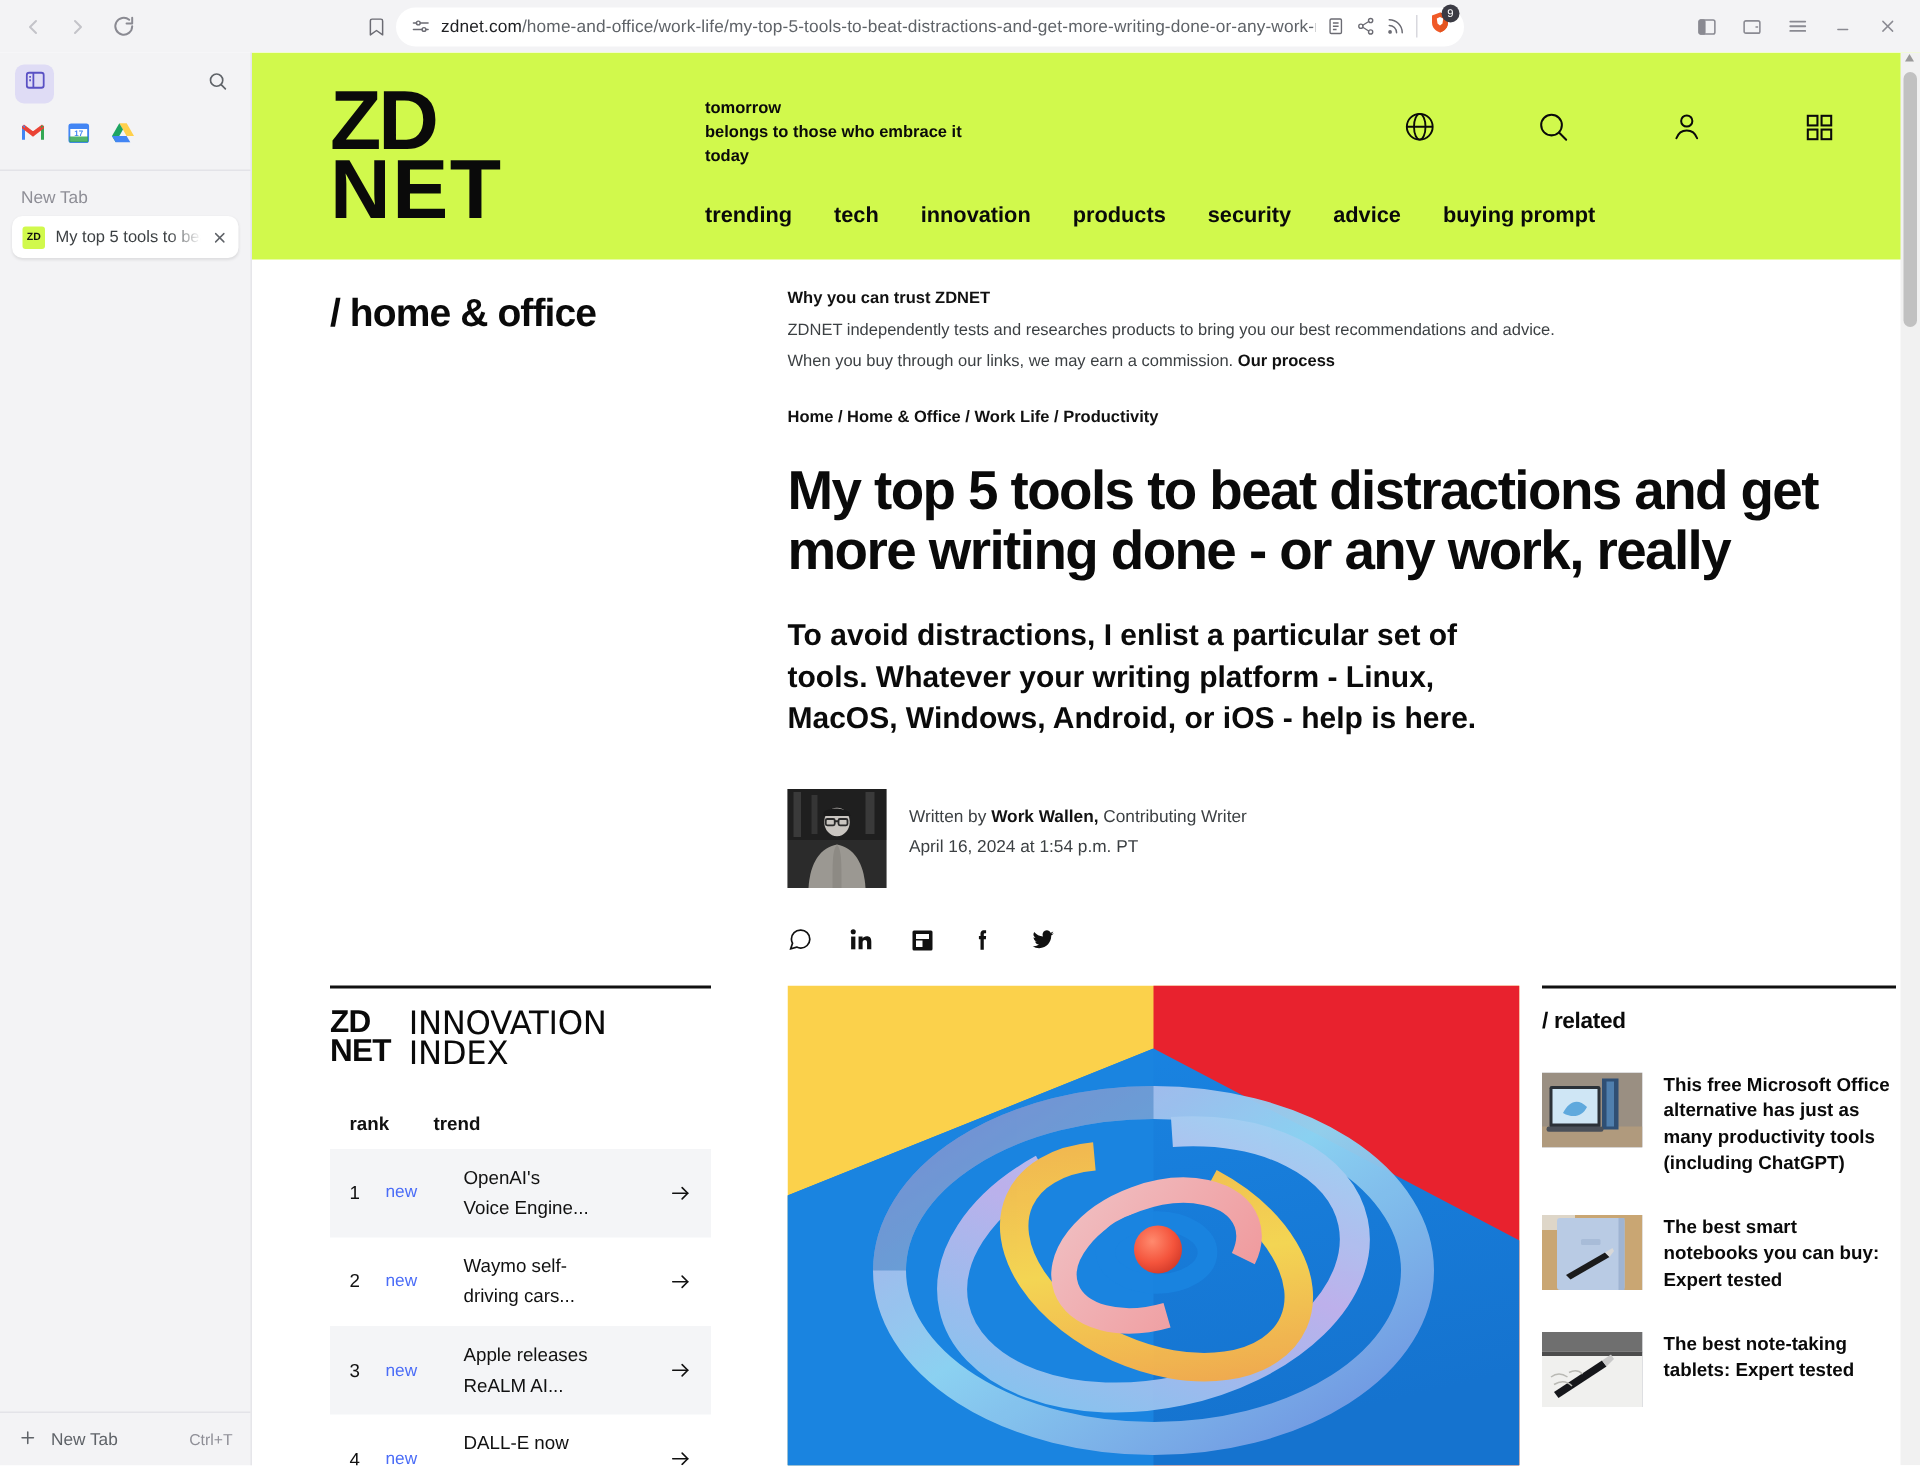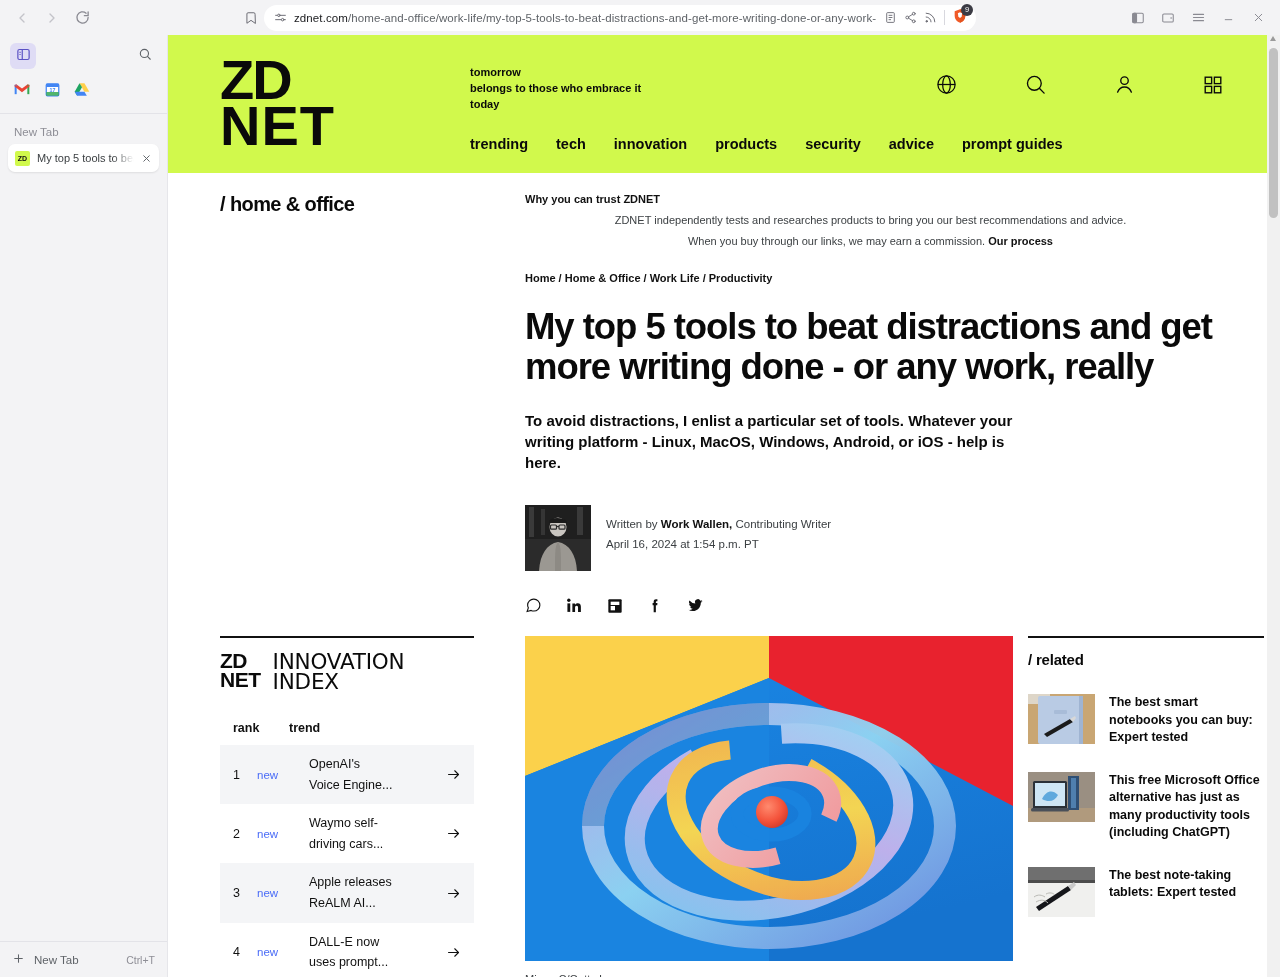--- a/index.html
+++ b/index.html
@@ -133,37 +133,37 @@
   .zd-nav { display: flex; align-items: center; gap: 0; margin-top: 23px; }
   .zd-nav a {
     font-size: 14.5px; font-weight: 700; color: #0a0a0a;
     text-decoration: none; margin-right: 28px; white-space: nowrap;
   }
   .zd-nav a:last-child { margin-right: 0; }
 
   .content-wrap { display: flex; padding: 0 64px 0 52px; }
   .col-left { width: 254px; flex: 0 0 254px; padding-top: 20px; }
   .section-title {
-    font-size: 20px; font-weight: 800; letter-spacing: -.6px;
+    font-size: 26px; font-weight: 800; letter-spacing: -.6px;
     color: #0a0a0a;
   }
   .col-main { flex: 1; padding-top: 20px; padding-left: 51px; }
 
   .trust-title { font-size: 11px; font-weight: 700; color: #111; }
-  .trust-line { font-size: 11px; color: #3c4043; margin-top: 9px; text-align: center; }
+  .trust-line { font-size: 11px; color: #3c4043; margin-top: 9px; }
   .trust-line b { color: #111; }
   .breadcrumb { font-size: 11px; font-weight: 700; color: #111; margin-top: 25px; }
 
   h1.headline {
     font-size: 36.5px; line-height: 1.1; font-weight: 800;
     letter-spacing: -1.05px; color: #0a0a0a; margin-top: 23px;
     max-width: 730px;
   }
   .deck {
-    font-size: 15px; line-height: 1.38; font-weight: 700;
+    font-size: 20px; line-height: 1.38; font-weight: 700;
     color: #0a0a0a; margin-top: 24px; max-width: 500px;
   }
   .byline { display: flex; gap: 15px; margin-top: 32px; align-items: flex-start; }
   .avatar {
     width: 66px; height: 66px; flex: 0 0 66px; overflow: hidden;
     background: #2a2a2a;
   }
   .byline-txt { padding-top: 13px; }
   .byline-l1 { font-size: 11.5px; color: #3c4043; }
   .byline-l1 b { color: #111; }
@@ -469,21 +469,21 @@
                 </span>
               </div>
             </div>
             <div class="zd-nav">
               <a href="#">trending</a>
               <a href="#">tech</a>
               <a href="#">innovation</a>
               <a href="#">products</a>
               <a href="#">security</a>
               <a href="#">advice</a>
-              <a href="#">prompt guides</a>
+              <a href="#">buying prompt</a>
             </div>
           </div>
         </div>
       </div>
 
       <div class="content-wrap">
         <div class="col-left">
           <div class="section-title">/ home &amp; office</div>
         </div>
         <div class="col-main">
@@ -687,46 +687,46 @@
         </div>
 
         <div class="lower-right">
           <div class="rel-rule">
             <div class="rel-title">/  related</div>
           </div>
 
           <div class="rel-item">
             <div class="rel-thumb">
               <svg width="67" height="50" viewBox="0 0 67 50">
-                  <rect width="67" height="50" fill="#c9a673"></rect>
-                  <rect x="0" y="0" width="22" height="10" fill="#ded6c8"></rect>
-                  <rect x="10" y="2" width="45" height="48" rx="2" fill="#b9cbe4"></rect>
-                  <rect x="51" y="2" width="4" height="48" fill="#9fb4d2"></rect>
-                  <rect x="26" y="16" width="13" height="4" rx="1" fill="#a8bcd8"></rect>
-                  <path d="M16 40 L42 25 l3 3 L19 43z" fill="#1b1b1b"></path>
-                  <path d="M42 25l5-3 1 2-3 4z" fill="#d8d8d8"></path>
-                </svg>
-            </div>
-            <div class="rel-head">The best smart notebooks you can buy: Expert tested</div>
-          </div>
-
-          <div class="rel-item">
-            <div class="rel-thumb">
-              <svg width="67" height="50" viewBox="0 0 67 50">
                   <rect width="67" height="50" fill="#9a8f82"></rect>
                   <rect x="0" y="36" width="67" height="14" fill="#b09a7d"></rect>
                   <rect x="40" y="4" width="11" height="34" fill="#2f4f74"></rect>
                   <rect x="43" y="6" width="5" height="30" fill="#4f7fae"></rect>
                   <rect x="5" y="9" width="34" height="28" rx="1.5" fill="#2b3138"></rect>
                   <rect x="7" y="11" width="30" height="23" fill="#cfe6f5"></rect>
                   <path d="M14 27c4-8 10-10 16-4-3 6-9 8-16 4z" fill="#5fa9dd"></path>
                   <rect x="3" y="36" width="38" height="3.5" rx="1.5" fill="#4a5059"></rect>
                 </svg>
             </div>
             <div class="rel-head">This free Microsoft Office alternative has just as many productivity tools (including ChatGPT)</div>
+          </div>
+
+          <div class="rel-item">
+            <div class="rel-thumb">
+              <svg width="67" height="50" viewBox="0 0 67 50">
+                  <rect width="67" height="50" fill="#c9a673"></rect>
+                  <rect x="0" y="0" width="22" height="10" fill="#ded6c8"></rect>
+                  <rect x="10" y="2" width="45" height="48" rx="2" fill="#b9cbe4"></rect>
+                  <rect x="51" y="2" width="4" height="48" fill="#9fb4d2"></rect>
+                  <rect x="26" y="16" width="13" height="4" rx="1" fill="#a8bcd8"></rect>
+                  <path d="M16 40 L42 25 l3 3 L19 43z" fill="#1b1b1b"></path>
+                  <path d="M42 25l5-3 1 2-3 4z" fill="#d8d8d8"></path>
+                </svg>
+            </div>
+            <div class="rel-head">The best smart notebooks you can buy: Expert tested</div>
           </div>
 
           <div class="rel-item">
             <div class="rel-thumb">
               <svg width="67" height="50" viewBox="0 0 67 50">
                   <rect width="67" height="50" fill="#8e8e8e"></rect>
                   <rect x="0" y="0" width="67" height="14" fill="#6f6f6f"></rect>
                   <rect x="0" y="13" width="67" height="37" fill="#f0f0ee"></rect>
                   <path d="M0 13h67v3H0z" fill="#4c4c4c"></path>
                   <path d="M8 40 L40 19 l3 4 L11 44z" fill="#15161a"></path>

